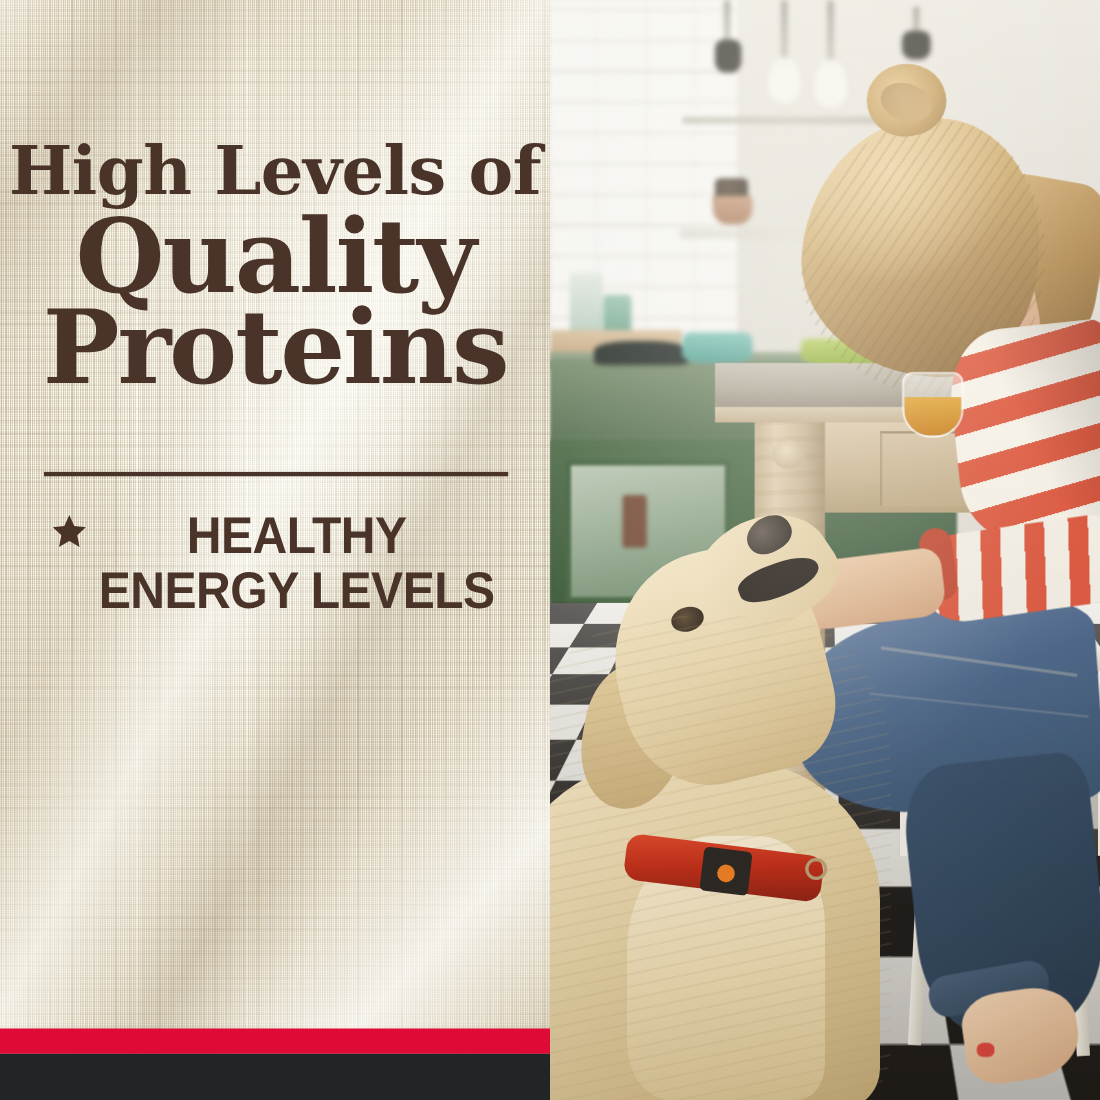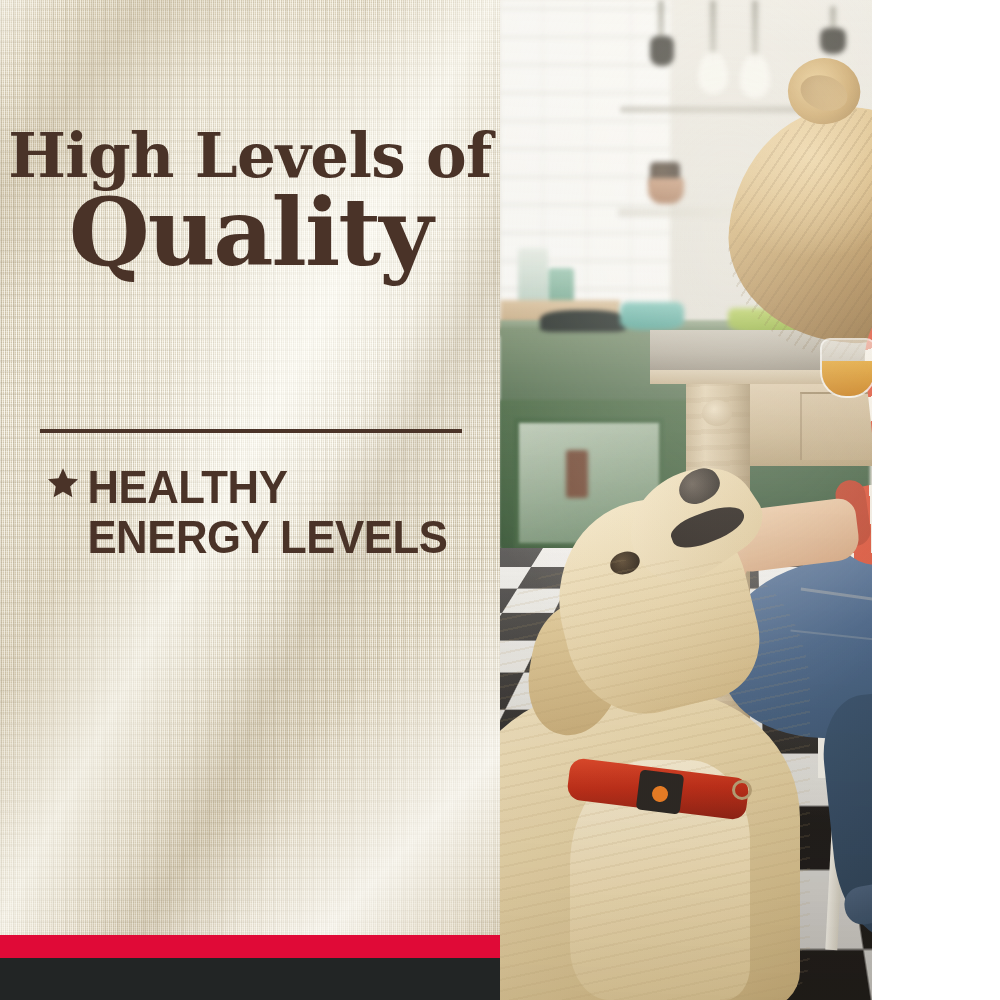--- a/index.html
+++ b/index.html
@@ -6,21 +6,21 @@
     margin: 0;
     padding: 0;
     background: #ffffff;
   }
   body {
     font-family: "Liberation Sans", sans-serif;
   }
 
   .ad-banner {
     position: relative;
-    width: 872px;
+    width: 1000px;
     height: 1000px;
     overflow: hidden;
     background: #EFE9DC;
   }
 
   
   .left-panel {
     position: absolute;
     left: 0;
     top: 0;
@@ -161,20 +161,21 @@
     position: absolute;
     left: 0;
     top: 462px;
     width: 500px;
   }
   .benefit-item {
     position: relative;
     display: block;
     margin-bottom: 28px;
     min-height: 62px;
+    text-align: center;
   }
   .benefit-star {
     position: absolute;
     left: 46px;
     top: 4px;
     width: 34px;
     height: 34px;
     color: #4A3328;
     line-height: 1;
   }
@@ -770,20 +771,21 @@
     <div class="burlap-weave"></div>
     <div class="burlap-slub"></div>
     <div class="burlap-shade"></div>
     <div class="burlap-folds"></div>
 
     <div class="left-content">
 
       <div class="headline-block">
         <div class="headline-line-1">High Levels of</div>
         <div class="headline-line-2">Quality</div>
+        <div class="headline-line-3">Proteins</div>
       </div>
 
       <div class="divider-rule"></div>
 
       <div class="benefits-list">
 
         <div class="benefit-item">
           <span class="benefit-star">
             <svg width="34" height="34" viewBox="0 0 24 24" aria-hidden="true">
               <polygon fill="currentColor" points="12,1.6 15.2,8.6 22.6,9.4 17.1,14.5 18.6,22 12,18.2 5.4,22 6.9,14.5 1.4,9.4 8.8,8.6"></polygon>

